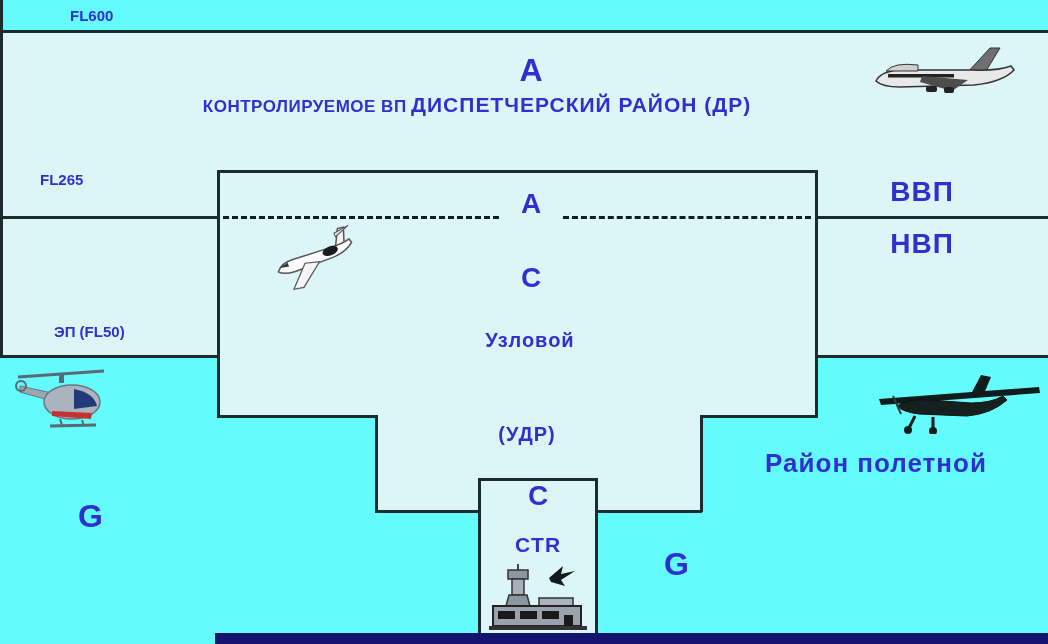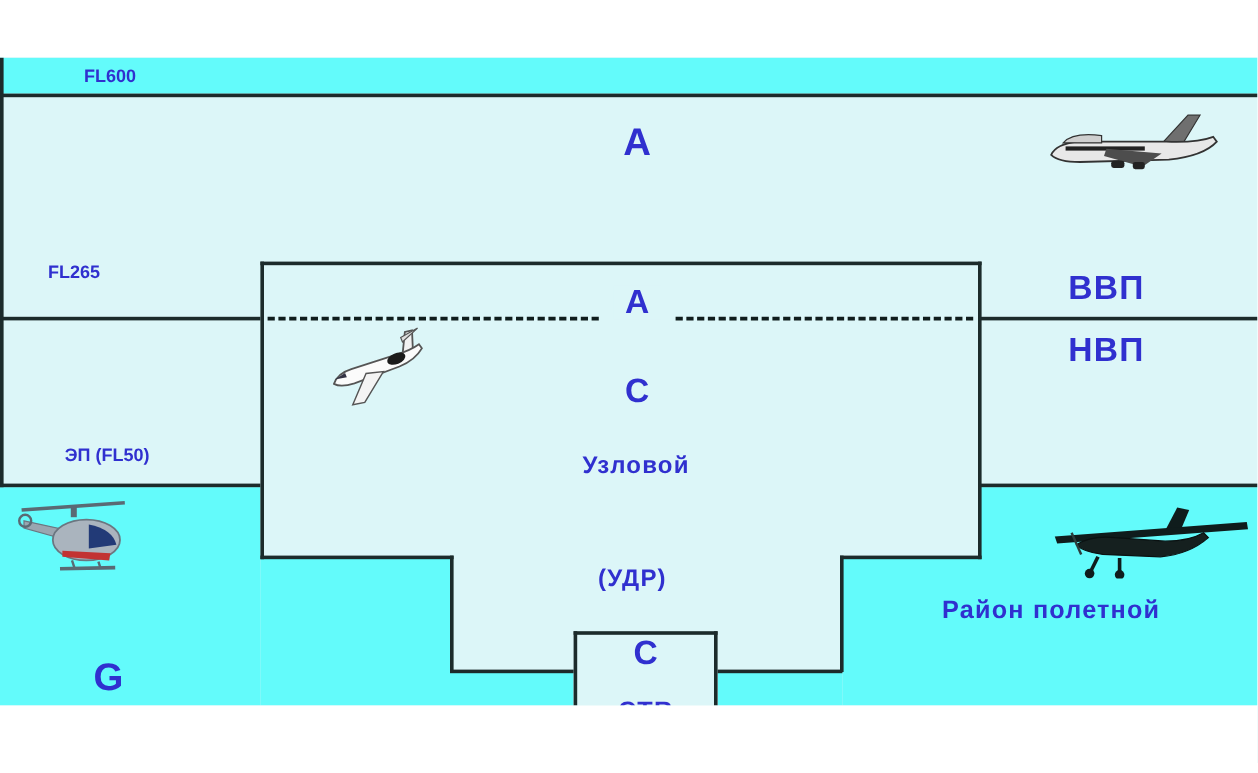--- a/index.html
+++ b/index.html
@@ -1,41 +1,40 @@
 <!DOCTYPE html>
 <html><head>
 <meta charset="utf-8">
 <style>
   html,body{margin:0;padding:0;background:#ffffff;}
   .stage{
-    position:relative;width:1048px;height:540px;overflow:hidden;
+    position:relative;width:1048px;height:644px;overflow:hidden;
     background:#dcf6f8;
     font-family:"Liberation Sans","DejaVu Sans",sans-serif;
     font-weight:bold;
-    margin-top:48px;
   }
   .abs{position:absolute;}
   
   .cyan{background:#63fbfb;}
   .ground{background:#14146e;}
   
   .hline{height:3px;background:#1c2b2b;}
   .vline{width:3px;background:#1c2b2b;}
   .dash{height:0;border-top:3px dashed #101d1d;}
   
   .txt{color:#3030cf;white-space:nowrap;line-height:1;}
   .ctr-x{transform:translateX(-50%);}
   .fl{font-size:15px;}
   .big-letter{font-size:32px;}
   .mid-letter{font-size:28px;}
   .name{font-size:20px;letter-spacing:1px;}
   .sub-small{font-size:17px;letter-spacing:0.5px;}
   .sub-big{font-size:21px;letter-spacing:1px;}
   .side{font-size:28px;letter-spacing:1px;}
-  .fir{font-size:21px;letter-spacing:1px;}
+  .fir{font-size:26px;letter-spacing:1px;}
   .unc{font-size:17px;letter-spacing:0.5px;}
   .ctrlbl{font-size:21px;letter-spacing:1px;}
   svg{display:block;}
 </style>
 </head>
 <body>
 
 <div class="stage">
 
   <div class="abs cyan" style="left:0;top:0;width:1048px;height:30px;"></div>
@@ -66,20 +65,24 @@
   <div class="abs hline" style="left:700px;top:415px;width:118px;"></div>
 
   <div class="abs dash" style="left:223px;top:216px;width:276px;"></div>
   <div class="abs dash" style="left:563px;top:216px;width:248px;"></div>
 
   <div class="abs" style="left:478px;top:478px;width:120px;height:155px;background:#dcf6f8;border:3px solid #1c2b2b;border-bottom:none;box-sizing:border-box;"></div>
 
   <div class="abs txt fl" style="left:70px;top:8px;">FL600</div>
 
   <div class="abs txt big-letter ctr-x" style="left:531px;top:54px;">A</div>
+  <div class="abs ctr-x" style="left:477px;top:94px;white-space:nowrap;">
+    <span class="txt sub-small">КОНТРОЛИРУЕМОЕ ВП</span>
+    <span class="txt sub-big">ДИСПЕТЧЕРСКИЙ  РАЙОН (ДР)</span>
+  </div>
 
   <div class="abs txt fl" style="left:40px;top:172px;">FL265</div>
   <div class="abs txt side ctr-x" style="left:922px;top:178px;">ВВП</div>
   <div class="abs txt side ctr-x" style="left:922px;top:230px;">НВП</div>
   <div class="abs txt fl" style="left:54px;top:324px;">ЭП (FL50)</div>
 
   <div class="abs txt mid-letter ctr-x" style="left:531px;top:190px;background:#dcf6f8;padding:0 10px;">A</div>
   <div class="abs txt mid-letter ctr-x" style="left:531px;top:264px;">C</div>
   <div class="abs txt name ctr-x" style="left:530px;top:330px;">Узловой</div>
   <div class="abs txt name ctr-x" style="left:527px;top:424px;">(УДР)</div>

